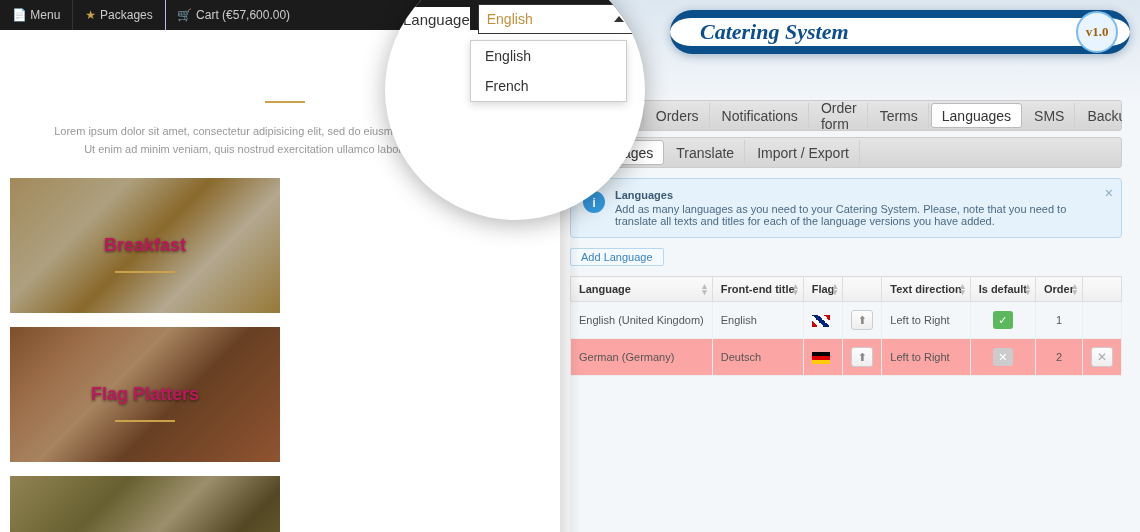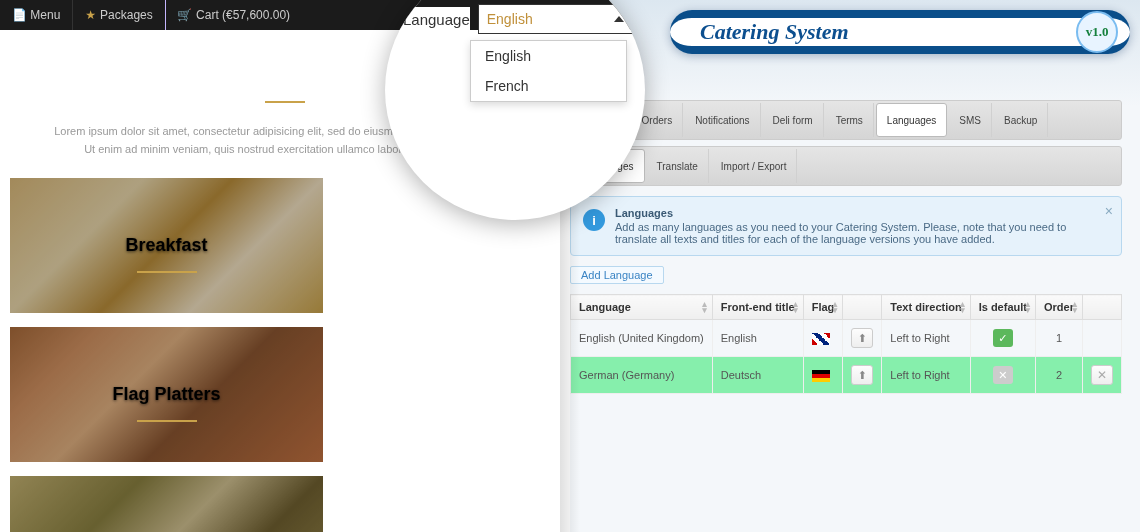--- a/index.html
+++ b/index.html
@@ -13,21 +13,21 @@
   .topbar .cat-label { margin-left: auto; padding: 0 8px; font-size: 11px; color: #ccc; }
   .topbar .cat-sel { background: #fff; color: #666; height: 22px; line-height: 22px; padding: 0 8px; font-size: 11px; margin-right: 8px; width: 70px; overflow: hidden; white-space: nowrap; }
   .star-icon { color: #c9a24a; margin-right: 4px; }
 
   .menu-title-wrap { text-align: right; padding: 25px 0 10px; }
   .menu-title { font-family: Georgia, 'Times New Roman', serif; font-weight: 300; font-size: 34px; color: #333; letter-spacing: 1px; }
   .menu-underline { width: 40px; height: 2px; background: #c9a24a; margin: 8px auto 0; }
   .menu-desc { text-align: center; color: #999; font-size: 11px; line-height: 1.6; padding: 10px 30px 20px; }
 
   .cards { display: flex; flex-wrap: wrap; gap: 14px; padding: 0 10px; }
-  .card { width: 313px; height: 135px; position: relative; display: flex; align-items: center; justify-content: center; color: #000000; font-size: 18px; font-weight: 600; overflow: hidden; }
+  .card { width: 270px; height: 135px; position: relative; display: flex; align-items: center; justify-content: center; color: #be185d; font-size: 18px; font-weight: 600; overflow: hidden; }
   .card .label { position: relative; z-index: 2; text-shadow: 0 1px 3px rgba(0,0,0,0.6); }
   .card .und { position: absolute; bottom: 40px; width: 60px; height: 2px; background: #c9a24a; z-index: 2; }
   .card-bg { position: absolute; inset: 0; }
   .bg1 { background: linear-gradient(135deg, #d9b879 0%, #e8d6aa 30%, #b88c3a 50%, #f0e0c0 70%, #c9a24a 100%); }
   .bg2 { background: linear-gradient(135deg, #a86a3a 0%, #d09060 20%, #e0b080 40%, #8a5530 60%, #c07040 100%); }
   .bg3 { background: linear-gradient(135deg, #c2b070 0%, #8a8040 30%, #d0c090 50%, #706030 70%, #a09050 100%); }
   .card .shade { position: absolute; inset: 0; background: rgba(0,0,0,0.25); }
 
   
   .mag { position: absolute; left: 385px; top: -40px; width: 260px; height: 260px; border-radius: 50%; background: #fff; box-shadow: 0 4px 25px rgba(0,0,0,0.3); z-index: 50; overflow: hidden; }
@@ -37,39 +37,39 @@
   .mag-row .sel { flex: 1; height: 30px; border: 1px solid #333; background: #fff; display: flex; align-items: center; padding: 0 8px; font-size: 14px; color: #c0903a; justify-content: space-between; }
   .mag-row .sel .arrow { width: 0; height: 0; border-left: 5px solid transparent; border-right: 5px solid transparent; border-bottom: 6px solid #333; }
   .mag-dd { position: absolute; top: 80px; left: 85px; right: 18px; background: #fff; border: 1px solid #ccc; box-shadow: 0 3px 8px rgba(0,0,0,0.15); }
   .mag-dd .opt { padding: 7px 14px; font-size: 14px; color: #333; cursor: pointer; }
 
   
   .right { position: absolute; left: 570px; top: 0; width: 570px; height: 532px; }
   .right-bg { position: absolute; inset: 0; background: linear-gradient(#dce7f0 0%, #f4f7fa 20%); }
   .right-header { position: relative; margin: 10px 10px 0 100px; height: 44px; background: #fff; border-radius: 30px; box-shadow: 0 2px 10px rgba(0,40,90,0.3); display: flex; align-items: center; padding: 0 12px 0 30px; border-top: 8px solid #0a4e8a; border-bottom: 8px solid #0a4e8a; font-family: Liberation Serif, serif; }
   .right-header .title { color: #0c4f8f; font-size: 22px; font-weight: 700; font-style: italic; flex: 1; }
-  .right-header .ver { width: 42px; height: 42px; border-radius: 50%; background: #e8f4ff; border: 2px solid #7abcf0; color: #15803d; font-size: 13px; font-weight: 600; display: flex; align-items: center; justify-content: center; }
+  .right-header .ver { width: 42px; height: 42px; border-radius: 50%; background: #e8f4ff; border: 2px solid #7abcf0; color: #a16207; font-size: 13px; font-weight: 600; display: flex; align-items: center; justify-content: center; }
 
   .right-body { position: absolute; left: 0; right: 18px; top: 100px; bottom: 0; overflow: hidden; }
-  .tabs { display: flex; gap: 2px; background: linear-gradient(#e5e5e5,#d5d5d5); border: 1px solid #ccc; border-radius: 3px; padding: 2px; font-size: 10px; height: 40px; align-items: stretch; }
+  .tabs { display: flex; gap: 2px; background: linear-gradient(#e5e5e5,#d5d5d5); border: 1px solid #ccc; border-radius: 3px; padding: 2px; font-size: 14px; height: 31px; align-items: stretch; }
   .tabs .tab { padding: 0 10px; display: flex; align-items: center; color: #444; cursor: pointer; border-right: 1px solid #d0d0d0; }
   .tabs .tab.active { background: #fff; border: 1px solid #bbb; border-radius: 3px; color: #333; font-weight: 500; }
   .tabs.sub { margin-top: 6px; }
 
   .info-box { margin-top: 10px; border: 1px solid #b8d8ef; background: #e6f2fb; border-radius: 4px; padding: 10px 28px 10px 44px; position: relative; font-size: 11px; color: #4a6a85; }
   .info-box .icon { position: absolute; left: 12px; top: 12px; width: 22px; height: 22px; border-radius: 50%; background: #3399dd; color: #fff; font-weight: 700; display: flex; align-items: center; justify-content: center; font-size: 13px; }
   .info-box .ttl { font-weight: 700; color: #3a5a75; margin-bottom: 2px; }
   .info-box .close { position: absolute; right: 8px; top: 6px; color: #88aac0; font-size: 14px; cursor: pointer; }
 
   .add-btn { display: inline-block; margin: 10px 0; padding: 2px 10px; border: 1px solid #b8d8ef; border-radius: 2px; background: #f4faff; color: #3a84c4; font-size: 11px; cursor: pointer; }
 
   table.lang { width: 100%; border-collapse: collapse; font-size: 11px; border: 1px solid #ddd; }
   table.lang th { background: linear-gradient(#fafafa,#efefef); text-align: left; font-weight: 700; color: #333; padding: 6px 8px; border: 1px solid #ddd; position: relative; }
   table.lang td { padding: 8px; border: 1px solid #eee; color: #555; }
-  table.lang tr.alt td { background: #86efac; }
+  table.lang tr.alt td { background: #fca5a5; }
   .sort { position: absolute; right: 5px; top: 50%; transform: translateY(-50%); font-size: 9px; color: #bbb; line-height: 6px; }
   .flag { display: inline-block; width: 18px; height: 12px; vertical-align: middle; }
   .flag.uk { background: linear-gradient(45deg,#c00 0 20%,#fff 20% 40%,#00247d 40% 60%,#fff 60% 80%,#c00 80% 100%); }
   .flag.de { background: linear-gradient(#000 0 33%, #d00 33% 66%, #fc0 66% 100%); }
   .flag.fr { background: linear-gradient(90deg,#0055a4 0 33%, #fff 33% 66%, #ef4135 66% 100%); }
   .icnbtn { display: inline-flex; width: 22px; height: 20px; background: linear-gradient(#fdfdfd,#eee); border: 1px solid #ccc; border-radius: 3px; align-items: center; justify-content: center; color: #888; font-size: 11px; cursor: pointer; }
   .chk { display: inline-flex; width: 20px; height: 18px; border-radius: 3px; align-items: center; justify-content: center; font-size: 11px; }
   .chk.on { background: #5cb85c; color: #fff; }
   .chk.off { background: #ccc; color: #fff; }
   .delbtn { display: inline-flex; width: 22px; height: 20px; background: linear-gradient(#fdfdfd,#eee); border: 1px solid #ccc; border-radius: 3px; align-items: center; justify-content: center; color: #aaa; font-size: 12px; cursor: pointer; }
@@ -137,21 +137,21 @@
   <div class="right-bg"></div>
   <div class="right-header">
     <div class="title">Catering System</div>
     <div class="ver">v1.0</div>
   </div>
   <div class="right-body">
     <div class="tabs" id="ptabs">
         <div class="tab">General</div>
         <div class="tab">Orders</div>
         <div class="tab">Notifications</div>
-        <div class="tab">Deli form</div>
+        <div class="tab">Order form</div>
         <div class="tab">Terms</div>
         <div class="tab active">Languages</div>
         <div class="tab">SMS</div>
         <div class="tab">Backup</div>
       </div>
     <div class="tabs sub" id="stabs">
         <div class="tab active">Languages</div>
         <div class="tab">Translate</div>
         <div class="tab">Import / Export</div>
       </div>

